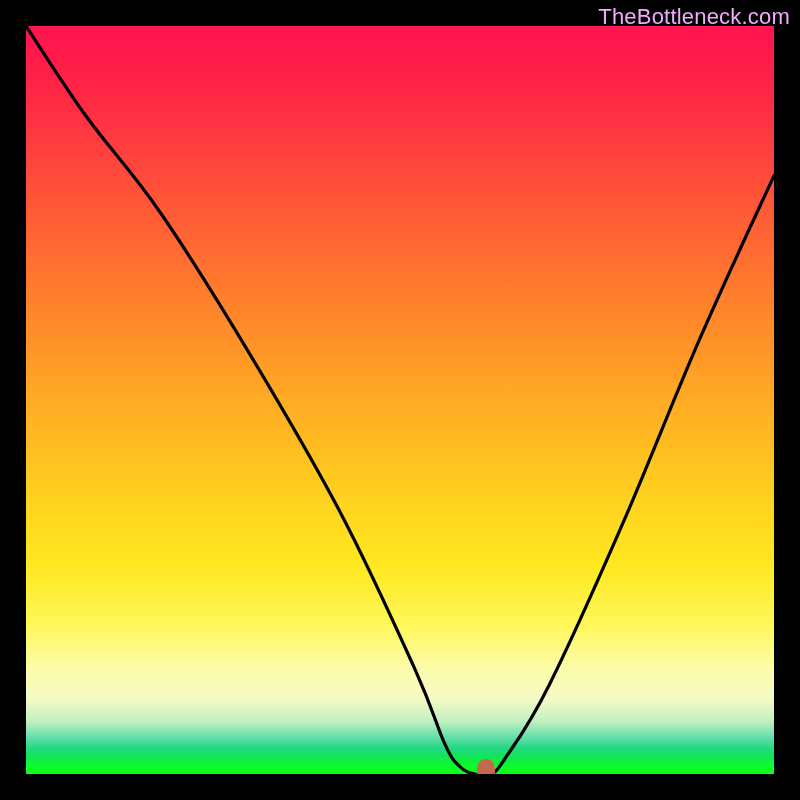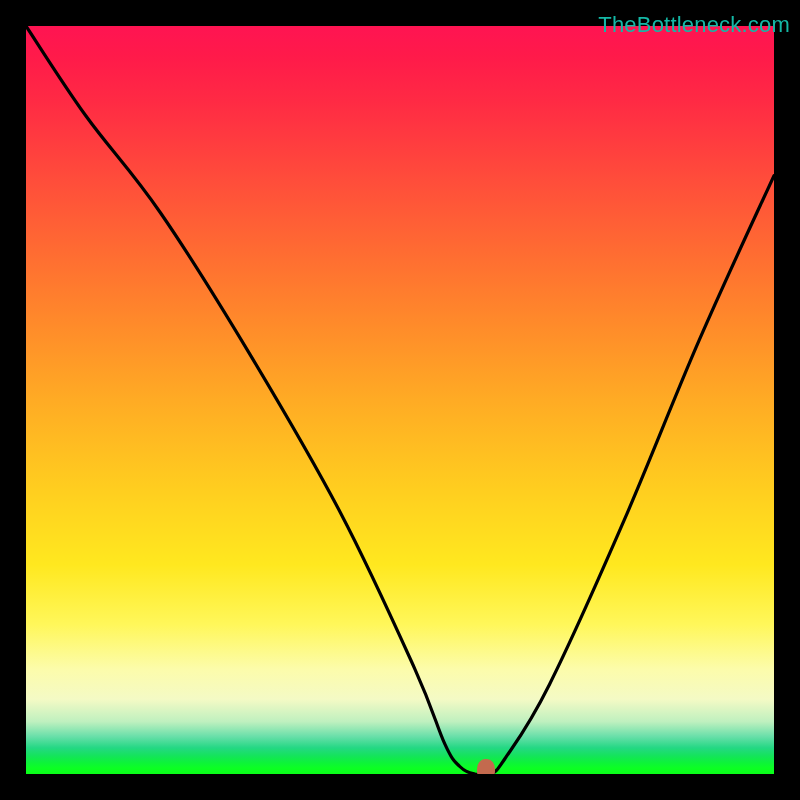--- a/index.html
+++ b/index.html
@@ -12,23 +12,23 @@
     font-family: Arial, Helvetica, sans-serif;
   }
   .frame {
     position: relative;
     width: 800px;
     height: 800px;
     background: #000;
   }
   .watermark {
     position: absolute;
-    top: 12px;
+    top: 4px;
     right: 10px;
-    color: #14b8a6;
+    color: #f0abfc;
     font-size: 22px;
     font-weight: 400;
     letter-spacing: 0.2px;
     z-index: 5;
   }
   .plot-area {
     position: absolute;
     left: 26px;
     top: 26px;
     width: 748px;

